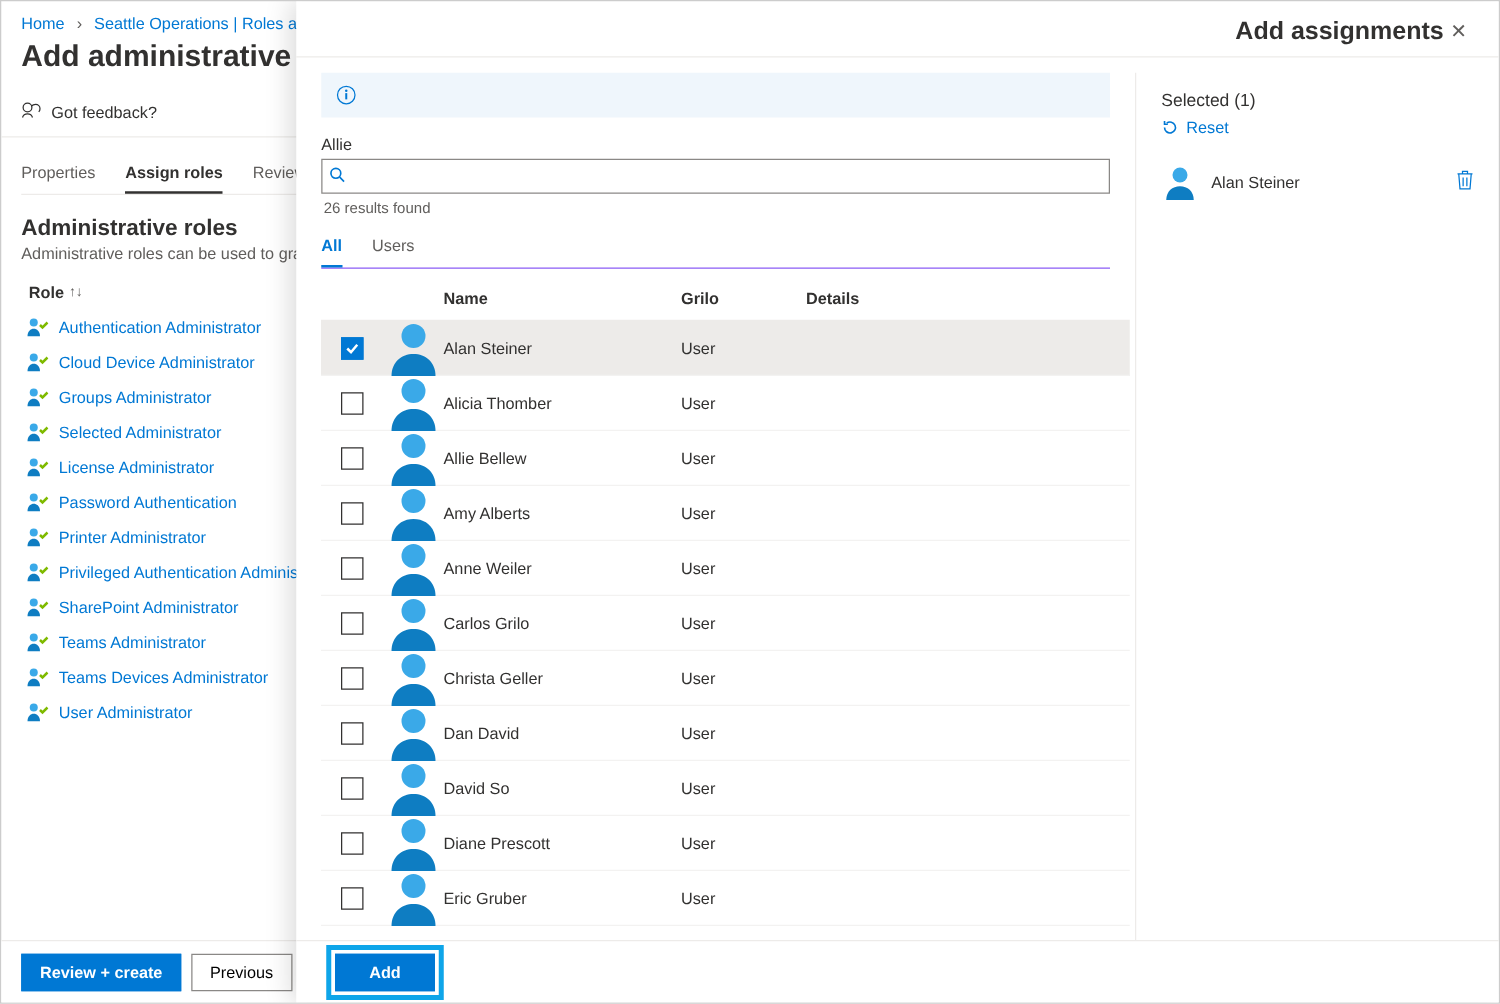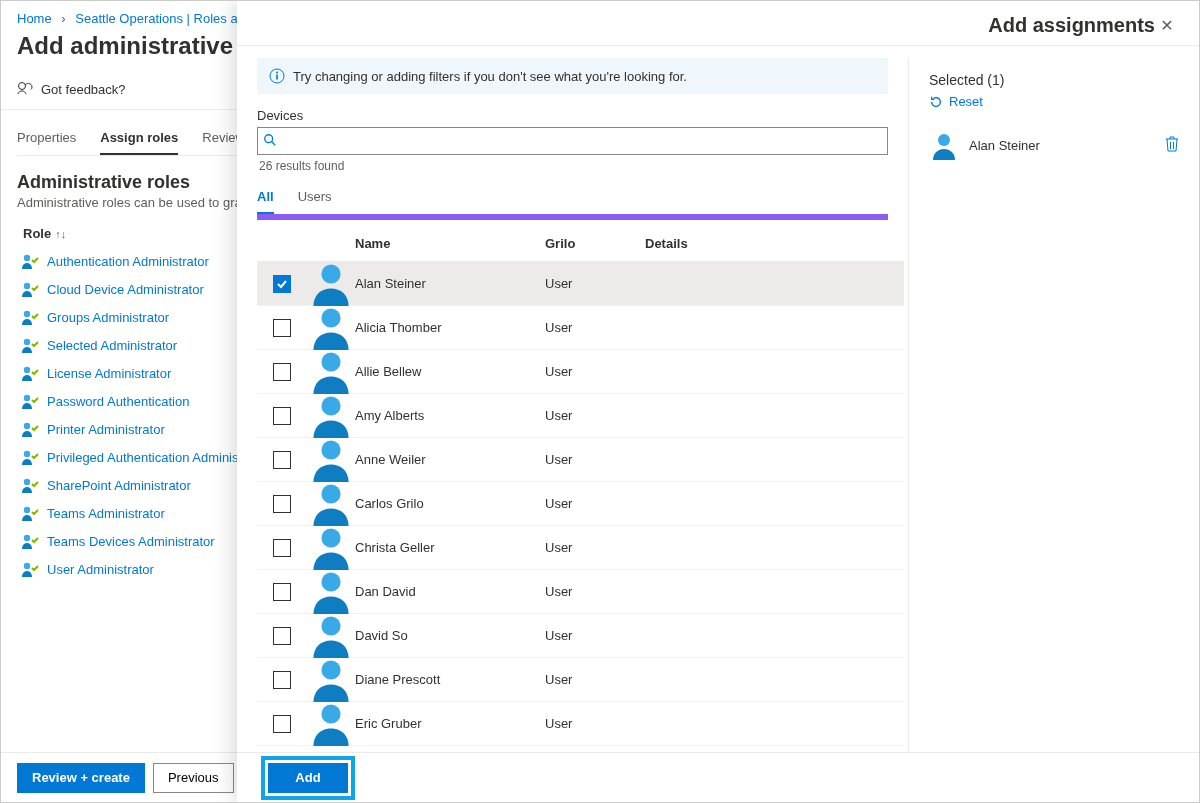--- a/index.html
+++ b/index.html
@@ -34,21 +34,21 @@
 .panel-body{flex:1;display:flex;overflow:hidden;padding:0 0 0 0;position:relative}
 .panel-hr{border:none;border-top:1px solid #edebe9;margin:0 0 12px}
 .left-pane{flex:1;padding:0 20px 0 20px;display:flex;flex-direction:column;min-width:0;border-right:1px solid #edebe9}
 .info-bar{background:#eff6fc;padding:10px 12px;display:flex;align-items:center;gap:8px;font-size:13px;color:#323130;margin-bottom:14px}
 .info-bar svg{width:16px;height:16px;flex-shrink:0}
 .search-lbl{font-size:13px;color:#323130;margin-bottom:4px}
 .search-wrap{position:relative}
 .search-input{width:100%;height:28px;border:1px solid #8a8886;padding:0 8px 0 28px;font-size:13px}
 .search-ico{position:absolute;left:6px;top:6px;color:#0078d4}
 .results-ct{font-size:12px;color:#605e5c;padding:4px 2px 10px}
-.sub-tabs{display:flex;gap:24px;border-bottom:6px solid #8b5cf6;margin-bottom:0}
+.sub-tabs{display:flex;gap:24px;border-bottom:1px solid #8b5cf6;margin-bottom:0}
 .sub-tab{padding:6px 0 8px;cursor:pointer;color:#605e5c}
 .sub-tab.active{color:#0078d4;font-weight:600;border-bottom:2px solid #0078d4}
 .grid-wrap{flex:1;overflow:auto;position:relative;margin-top:6px;margin-right:-20px;padding-right:4px}
 .grid-wrap::-webkit-scrollbar{width:16px;height:16px}
 .grid-wrap::-webkit-scrollbar-thumb{background:#c8c6c4}
 .grid-wrap::-webkit-scrollbar-track{background:#f3f2f1}
 .grid-header{display:flex;padding:10px 0 10px 0;font-weight:600;border-bottom:1px solid #edebe9;font-size:13px}
 .gc-check{width:50px;flex-shrink:0}
 .gc-avatar{width:48px;flex-shrink:0}
 .gc-name{width:190px}
@@ -235,23 +235,22 @@
   </div>
   <hr class="panel-hr">
   <div class="panel-body">
     <div class="left-pane">
       <div class="info-bar">
         <svg viewBox="0 0 16 16">
             <circle cx="8" cy="8" r="7" fill="none" stroke="#0078d4" stroke-width="1"></circle>
             <circle cx="8" cy="4.5" r="1" fill="#0078d4"></circle>
             <rect x="7.2" y="6.5" width="1.6" height="5" fill="#0078d4"></rect>
           </svg>
-        <span>Try changing or adding filters if you don't see what you're looking for.</span>
-      </div>
-      <div class="search-lbl">Devices</div>
+      </div>
+      <div class="search-lbl">Allie</div>
       <div class="search-wrap">
         <span class="search-ico">
           <svg width="14" height="14" viewBox="0 0 16 16" fill="none" stroke="#0078d4" stroke-width="1.5">
               <circle cx="6.5" cy="6.5" r="4.5"></circle>
               <line x1="10" y1="10" x2="14" y2="14"></line>
             </svg>
         </span>
         <input class="search-input" type="text" style="">
       </div>
       <div class="results-ct">26 results found</div>

